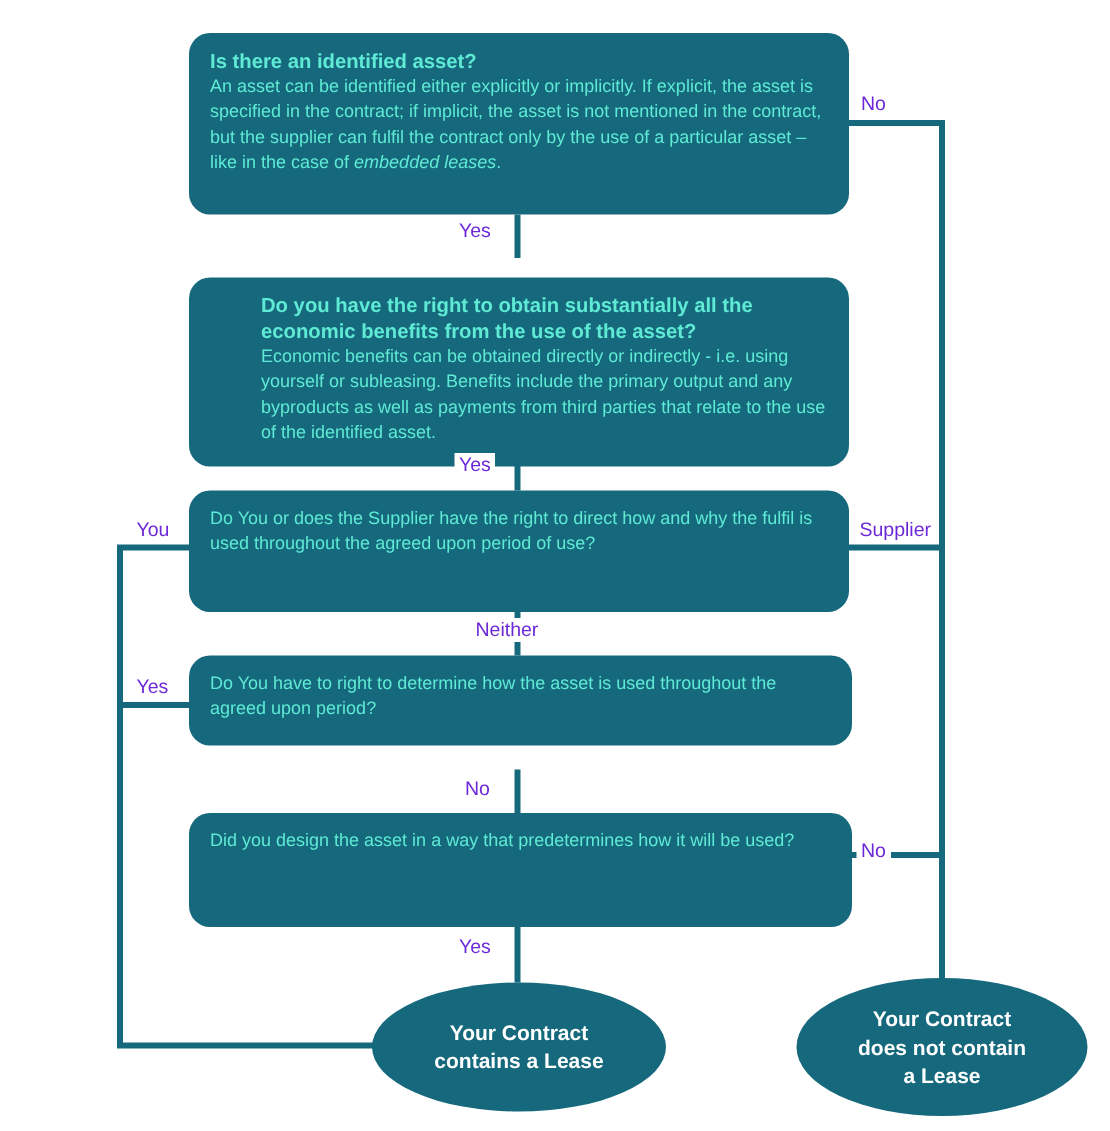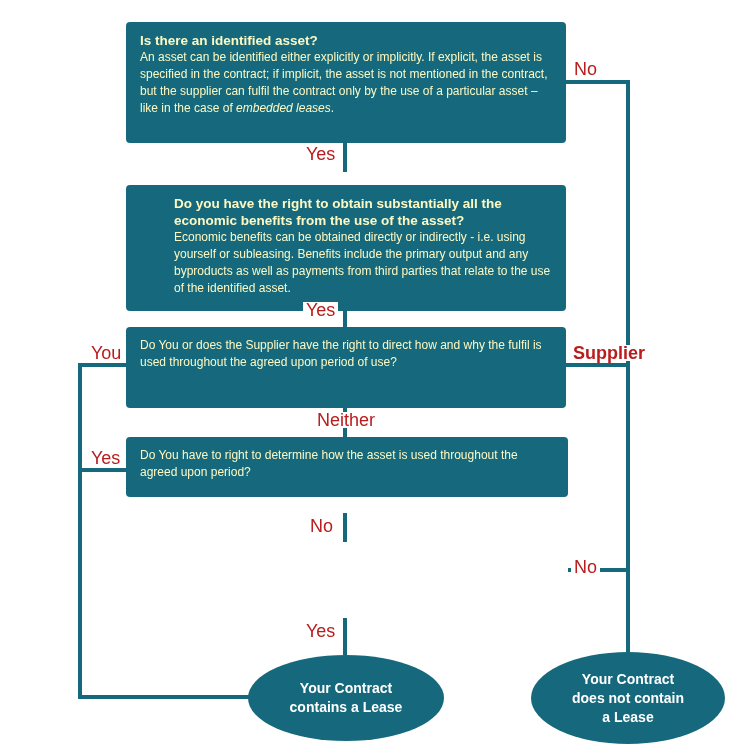--- a/index.html
+++ b/index.html
@@ -17,22 +17,22 @@
   #flowchart {
     position: absolute;
     inset: 0;
     width: 740px;
     height: 754px;
   }
   .node {
     position: absolute;
     box-sizing: border-box;
     background: #16697c;
-    border-radius: 4px;
-    color: #fef9c3;
+    border-radius: 14px;
+    color: #5eead4;
     padding: 10px 14px 10px 14px;
   }
   .node-title {
     font-weight: bold;
     font-size: 13.5px;
     line-height: 17px;
     display: block;
   }
   .node-body {
     font-weight: normal;
@@ -52,23 +52,23 @@
     display: flex;
     align-items: center;
     justify-content: center;
     text-align: center;
     font-weight: bold;
     font-size: 14px;
     line-height: 19px;
   }
   .edge-label {
     position: absolute;
-    color: #b91c1c;
+    color: #6d28d9;
     background: #ffffff;
-    font-size: 18px;
+    font-size: 13px;
     line-height: 16px;
     white-space: nowrap;
     padding: 0 3px;
     z-index: 5;
   }
   svg.connectors {
     position: absolute;
     left: 0;
     top: 0;
     width: 740px;
@@ -120,40 +120,43 @@
   </div>
 
   <div class="node" style="left:126px; top:327px; width:440px; height:81px;">
     <span class="node-body">Do You or does the Supplier have the right to direct how and why the fulfil is used throughout the agreed upon period of use?</span>
   </div>
 
   <div class="node" style="left:126px; top:437px; width:442px; height:60px;">
     <span class="node-body">Do You have to right to determine how the asset is used throughout the agreed upon period?</span>
   </div>
 
+  <div class="node" style="left:126px; top:542px; width:442px; height:76px;">
+    <span class="node-body">Did you design the asset in a way that predetermines how it will be used?</span>
+  </div>
 
   <div class="terminal" style="left:248px; top:655px; width:196px; height:86px;">
     <div>
       <span>Your Contract</span><br>
       <span>contains a Lease</span>
     </div>
   </div>
 
   <div class="terminal" style="left:531px; top:652px; width:194px; height:92px;">
     <div>
       <span>Your Contract</span><br>
       <span>does not contain</span><br>
       <span>a Lease</span>
     </div>
   </div>
 
   <div class="edge-label" style="left:571px; top:61px;">No</div>
   <div class="edge-label" style="left:303px; top:146px;">Yes</div>
   <div class="edge-label" style="left:303px; top:302px;">Yes</div>
   <div class="edge-label" style="left:88px; top:345px;">You</div>
-  <div class="edge-label" style="left:570px; top:345px;font-weight:bold;">Supplier</div>
+  <div class="edge-label" style="left:570px; top:345px;">Supplier</div>
   <div class="edge-label" style="left:278px; top:412px;margin-left:36px;">Neither</div>
   <div class="edge-label" style="left:88px; top:450px;">Yes</div>
   <div class="edge-label" style="left:307px; top:518px;">No</div>
   <div class="edge-label" style="left:571px; top:559px;">No</div>
   <div class="edge-label" style="left:303px; top:623px;">Yes</div>
 
 </div>
 
 </body></html>

